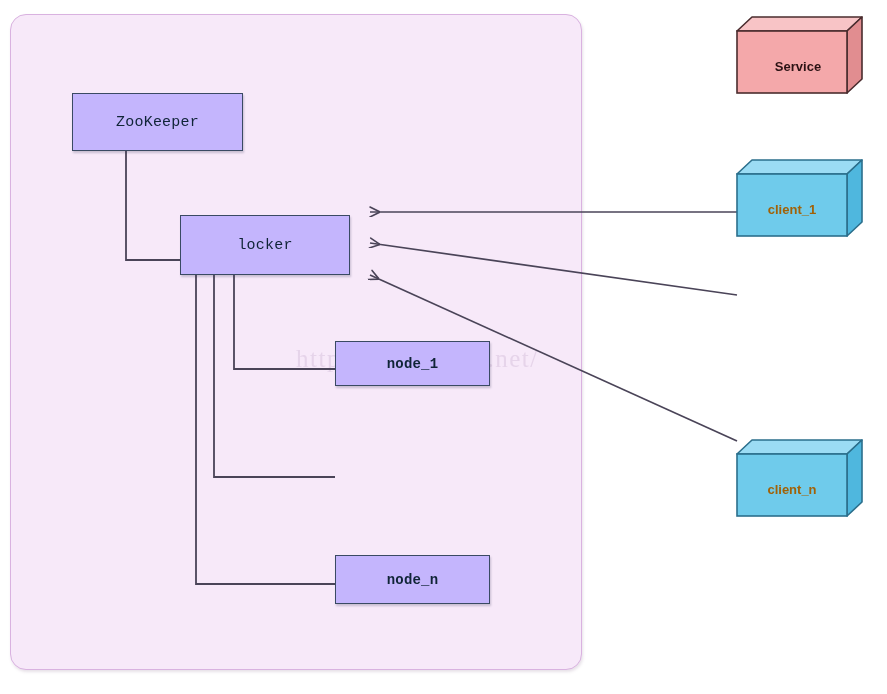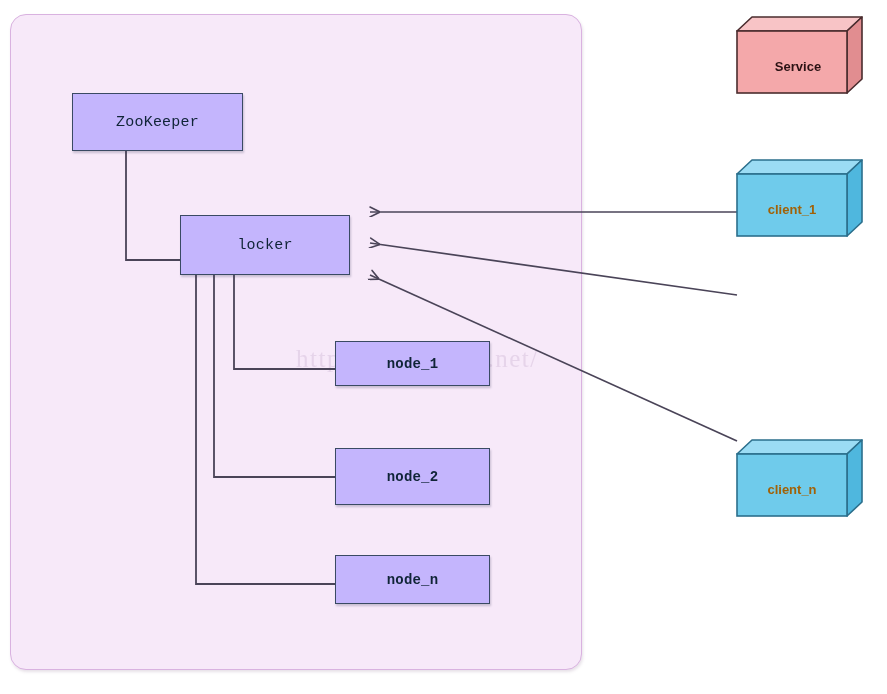--- a/index.html
+++ b/index.html
@@ -147,23 +147,20 @@
   </div>
 
   <div class="flat-box" id="box-locker">
     <span class="box-label">locker</span>
   </div>
 
   <div class="flat-box" id="box-node-1">
     <span class="box-label">node_1</span>
   </div>
 
-  <div class="flat-box" id="box-node-2">
-    <span class="box-label">node_2</span>
-  </div>
 
   <div class="flat-box" id="box-node-n">
     <span class="box-label">node_n</span>
   </div>
 
   <div class="cube" id="cube-service">
     <svg width="126" height="80" viewBox="0 0 126 80">
       <polygon points="0,14 15,0 125,0 110,14" fill="#f8c4c6" stroke="#4a2c2e" stroke-width="1.6" stroke-linejoin="round"></polygon>
       <polygon points="110,14 125,0 125,62 110,76" fill="#e18d90" stroke="#4a2c2e" stroke-width="1.6" stroke-linejoin="round"></polygon>
       <rect x="0" y="14" width="110" height="62" fill="#f4a8aa" stroke="#4a2c2e" stroke-width="1.6"></rect>

